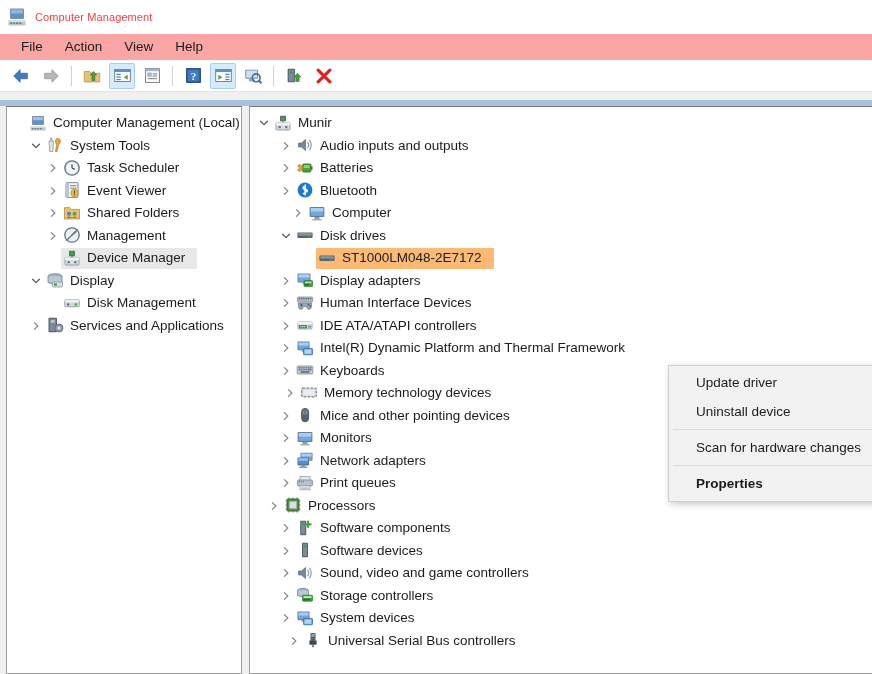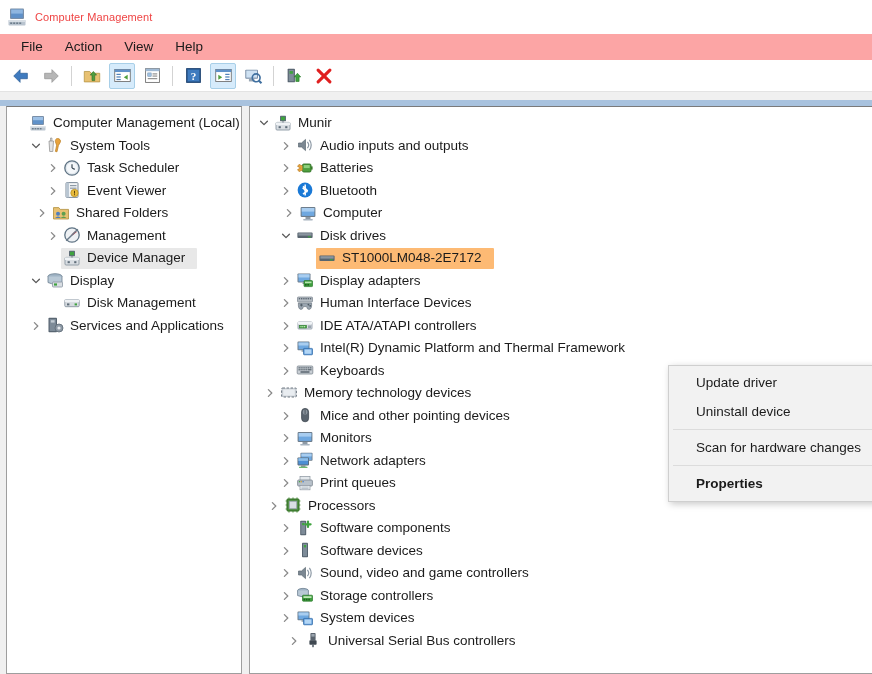--- a/index.html
+++ b/index.html
@@ -377,21 +377,21 @@
                 <rect x="7" y="4" width="6.5" height="1.2" fill="#8e9aa6"></rect>
                 <rect x="7" y="6.6" width="6.5" height="1.2" fill="#8e9aa6"></rect>
                 <circle cx="11.5" cy="12" r="3.7" fill="#e8bb3d" stroke="#b58a18" stroke-width="0.7"></circle>
                 <rect x="11" y="9.8" width="1" height="2.8" fill="#5a4208"></rect>
                 <rect x="11" y="13.2" width="1" height="1" fill="#5a4208"></rect>
               </svg>
             </span>
             <span class="lbl">Event Viewer</span>
           </span>
         </div>
-        <div class="row" style="padding-left:27px">
+        <div class="row" style="padding-left:38px">
           <span class="chev">
             <svg width="10" height="10" viewBox="0 0 10 10">
               <path d="M3.4 1.6 L6.8 5 L3.4 8.4" fill="none" stroke="#8a8a8a" stroke-width="1.3" stroke-linecap="round" stroke-linejoin="round"></path>
             </svg>
           </span>
           <span class="hl">
             <span class="ico">
               <svg class="ic" viewBox="0 0 18 18">
                 <path d="M1.5 3.6 L6.8 3.6 L8.2 5.4 L16.5 5.4 L16.5 15 L1.5 15 Z" fill="#e8c172" stroke="#b08f3c" stroke-width="0.8"></path>
                 <circle cx="6" cy="9.8" r="2" fill="#4f7fbf"></circle>
@@ -561,21 +561,21 @@
             <span class="ico">
               <svg class="ic" viewBox="0 0 18 18">
                 <circle cx="9" cy="9" r="7.4" fill="#1a79d6"></circle>
                 <path d="M7 5.4 L11.4 9.6 L7 13.2 M9.2 3.6 L9.2 14.6" fill="none" stroke="#ffffff" stroke-width="1.5" stroke-linejoin="round"></path>
                 <path d="M6.6 6.8 L11.4 11.2" stroke="#ffffff" stroke-width="1.5"></path>
               </svg>
             </span>
             <span class="lbl">Bluetooth</span>
           </span>
         </div>
-        <div class="row" style="padding-left:31px">
+        <div class="row" style="padding-left:40px">
           <span class="chev">
             <svg width="10" height="10" viewBox="0 0 10 10">
               <path d="M3.4 1.6 L6.8 5 L3.4 8.4" fill="none" stroke="#8a8a8a" stroke-width="1.3" stroke-linecap="round" stroke-linejoin="round"></path>
             </svg>
           </span>
           <span class="hl">
             <span class="ico">
               <svg class="ic" viewBox="0 0 18 18">
                 <rect x="1.6" y="3" width="14.8" height="10" rx="1" fill="#6d7d8c"></rect>
                 <rect x="2.7" y="4" width="12.6" height="7.9" fill="#6fa8e0"></rect>
@@ -728,21 +728,21 @@
                 <rect x="6.3" y="8.1" width="1.4" height="1.3" fill="#5f6a74"></rect>
                 <rect x="8.2" y="8.1" width="1.4" height="1.3" fill="#5f6a74"></rect>
                 <rect x="10.1" y="8.1" width="1.4" height="1.3" fill="#5f6a74"></rect>
                 <rect x="12" y="8.1" width="3.5" height="1.3" fill="#5f6a74"></rect>
                 <rect x="4.5" y="10.2" width="9" height="1.6" fill="#5f6a74"></rect>
               </svg>
             </span>
             <span class="lbl">Keyboards</span>
           </span>
         </div>
-        <div class="row" style="padding-left:12px">
+        <div class="row" style="padding-left:32px">
           <span class="chev">
             <svg width="10" height="10" viewBox="0 0 10 10">
               <path d="M3.4 1.6 L6.8 5 L3.4 8.4" fill="none" stroke="#8a8a8a" stroke-width="1.3" stroke-linecap="round" stroke-linejoin="round"></path>
             </svg>
           </span>
           <span class="hl">
             <span class="ico">
               <svg class="ic" viewBox="0 0 18 18">
                 <rect x="1.6" y="4" width="14.8" height="9" rx="1" fill="#c9cfd5" stroke="#6e7882" stroke-width="1" stroke-dasharray="2.4 1.6"></rect>
                 <rect x="3.2" y="5.4" width="11.6" height="6.2" fill="#e9edf1"></rect>

